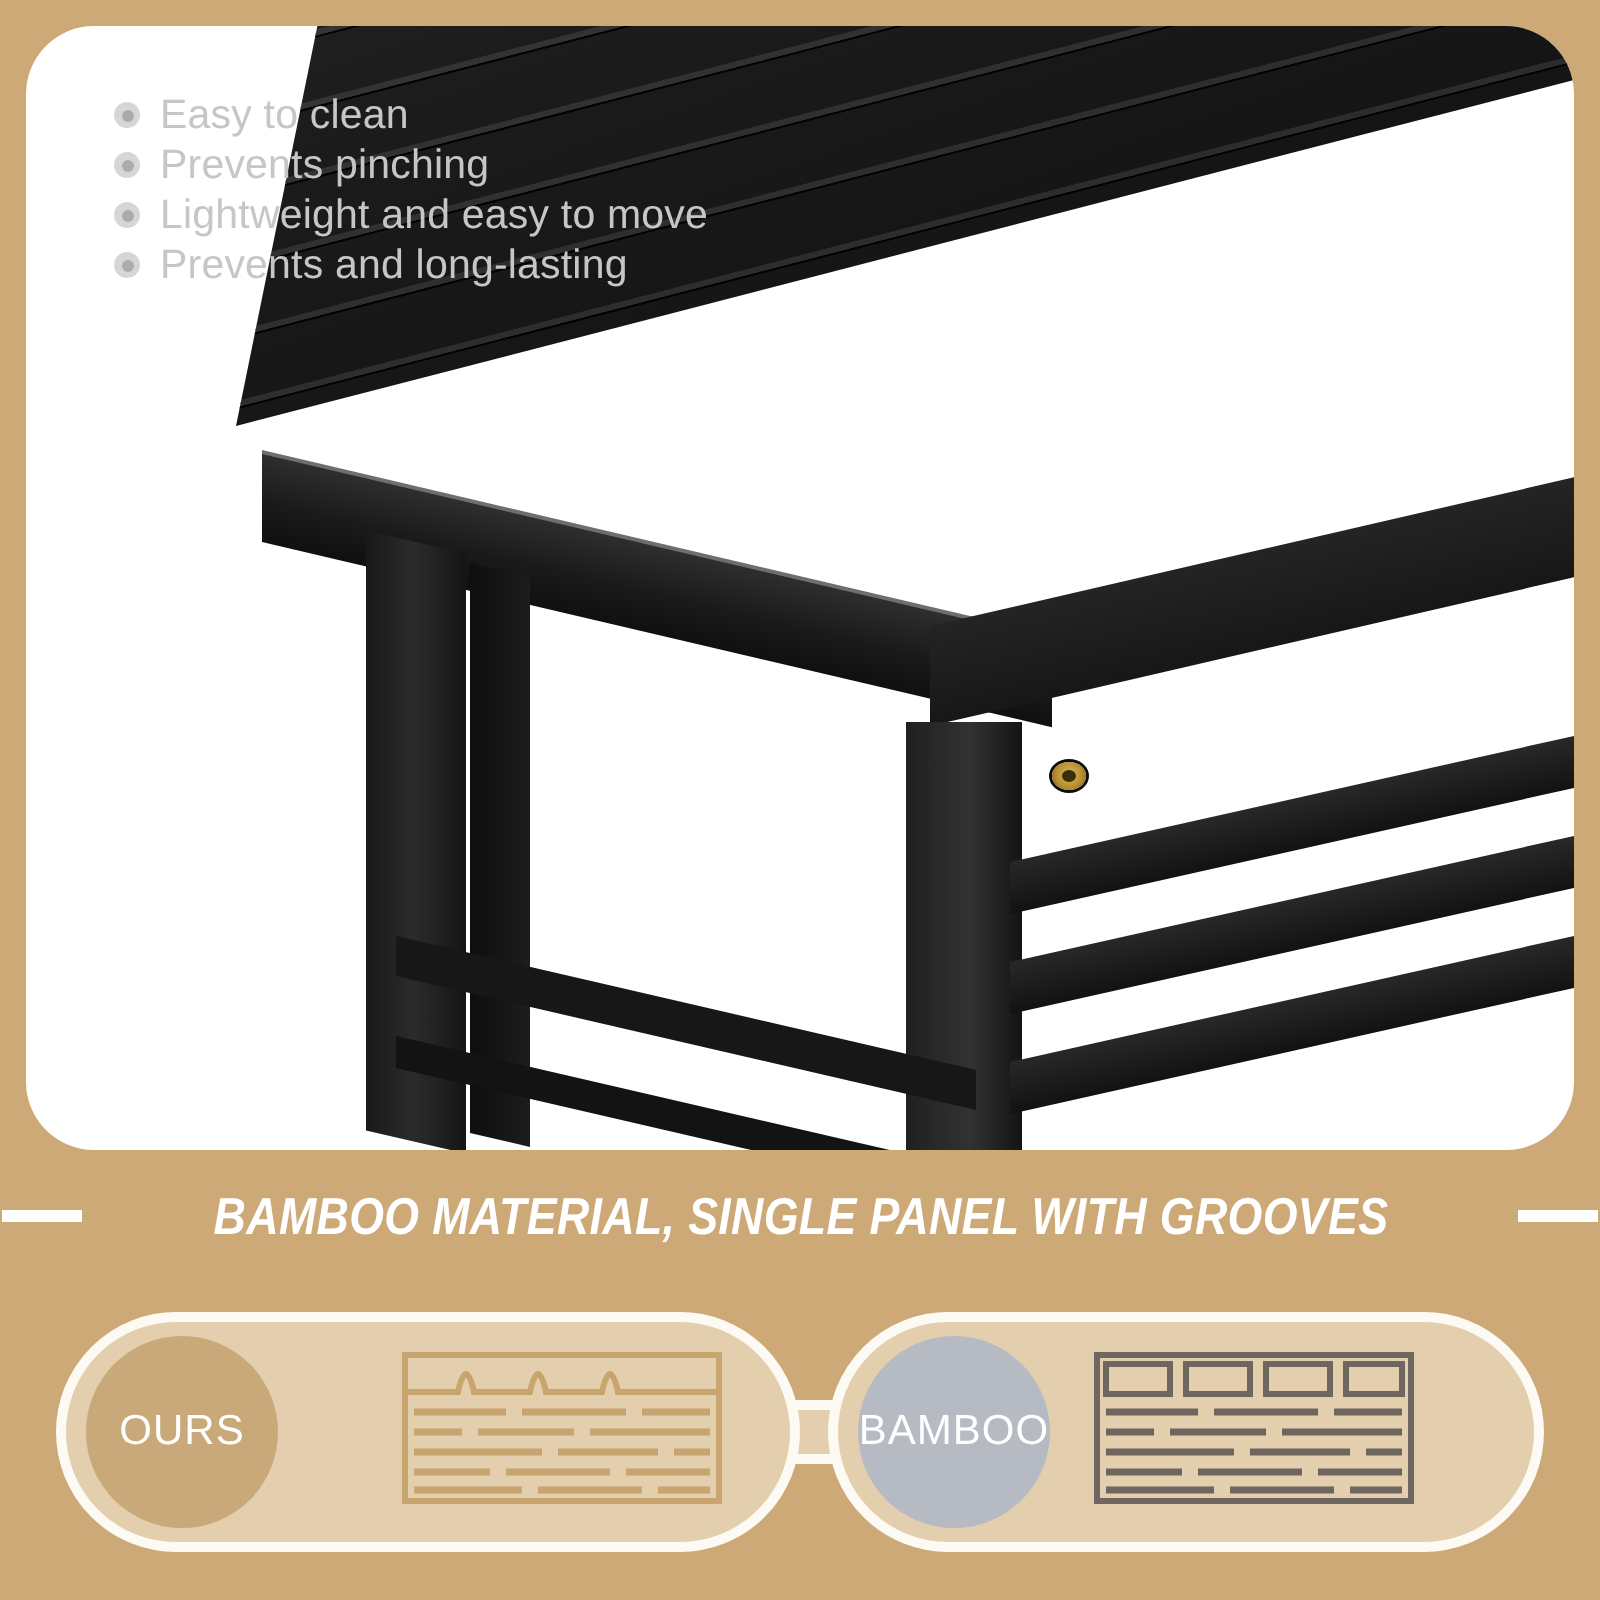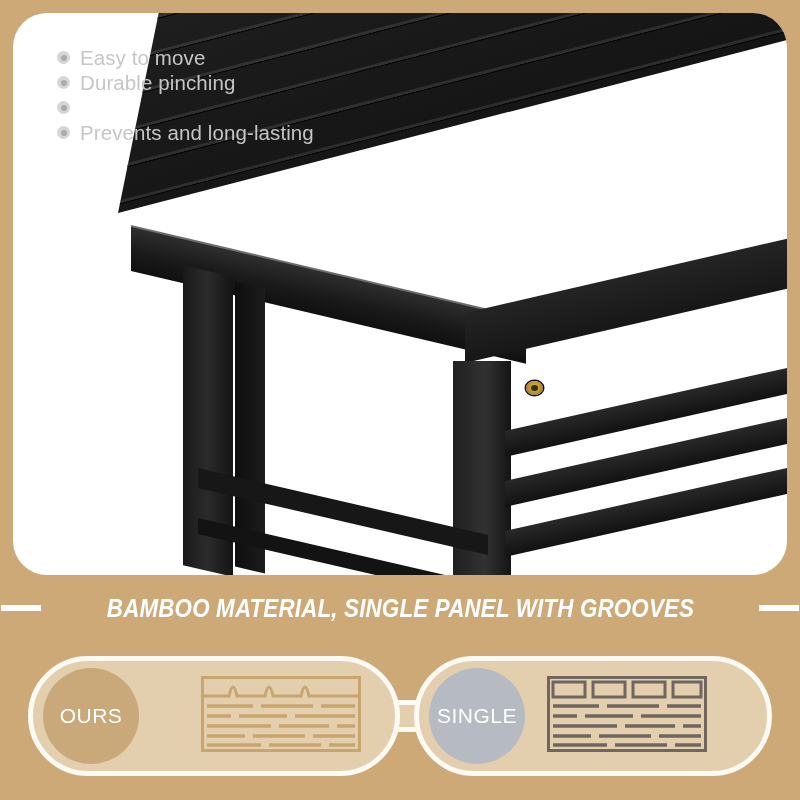--- a/index.html
+++ b/index.html
@@ -309,28 +309,29 @@
       <div class="shelf-front"></div>
       <div class="shelf-front2"></div>
       <div class="shelf-slat" style="top:418px"></div>
       <div class="shelf-slat" style="top:468px"></div>
       <div class="shelf-slat" style="top:518px"></div>
     </div>
 
     <ul id="feature-list">
       <li>
         <span class="bullet-dot"></span>
-        <span class="bullet-text">Easy to move</span>
+        <span class="bullet-text">Easy to clean</span>
       </li>
       <li>
         <span class="bullet-dot"></span>
-        <span class="bullet-text">Durable pinching</span>
+        <span class="bullet-text">Prevents pinching</span>
       </li>
       <li>
         <span class="bullet-dot"></span>
+        <span class="bullet-text">Lightweight and easy to move</span>
       </li>
       <li>
         <span class="bullet-dot"></span>
         <span class="bullet-text">Prevents and long-lasting</span>
       </li>
     </ul>
   </div>
 
   <div id="banner">
     <span class="banner-dash"></span>
@@ -366,21 +367,21 @@
             <line x1="6" y1="69" x2="60" y2="69"></line>
             <line x1="68" y1="69" x2="120" y2="69"></line>
             <line x1="128" y1="69" x2="154" y2="69"></line>
           </g>
         </svg>
       </div>
     </div>
 
     <div class="pill" id="pill-others">
       <div class="pill-circle" id="circle-others">
-        <span>SINGLE</span>
+        <span>BAMBOO</span>
       </div>
       <div class="panel-art">
         <svg width="160" height="76" viewBox="0 0 160 76">
           <rect x="1.5" y="1.5" width="157" height="73" fill="none" stroke="#6f6660" stroke-width="3"></rect>
           <g stroke="#6f6660" stroke-width="3" fill="none">
             <rect x="6" y="6" width="32" height="15"></rect>
             <rect x="46" y="6" width="32" height="15"></rect>
             <rect x="86" y="6" width="32" height="15"></rect>
             <rect x="126" y="6" width="28" height="15"></rect>
           </g>

